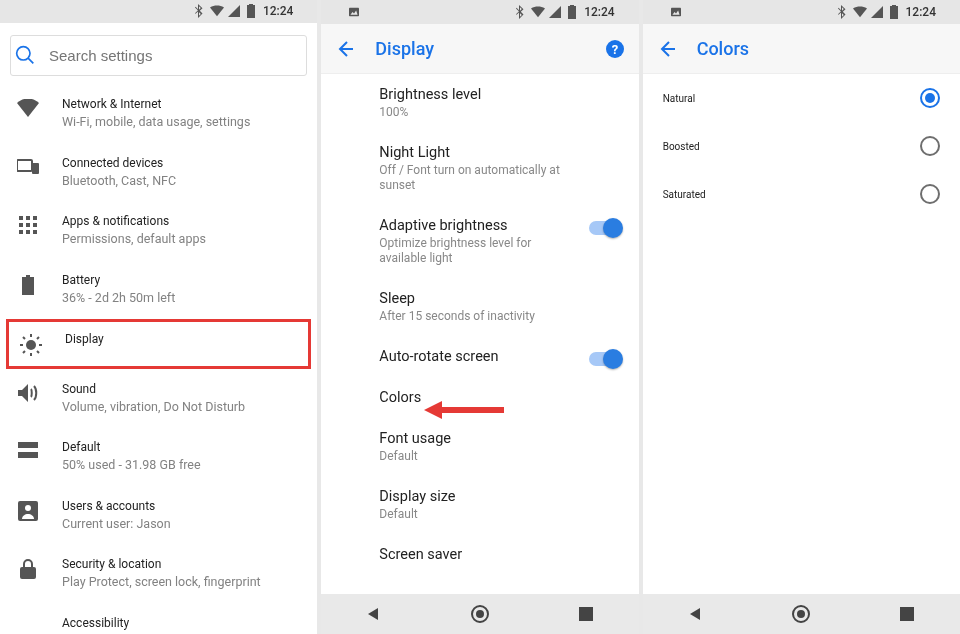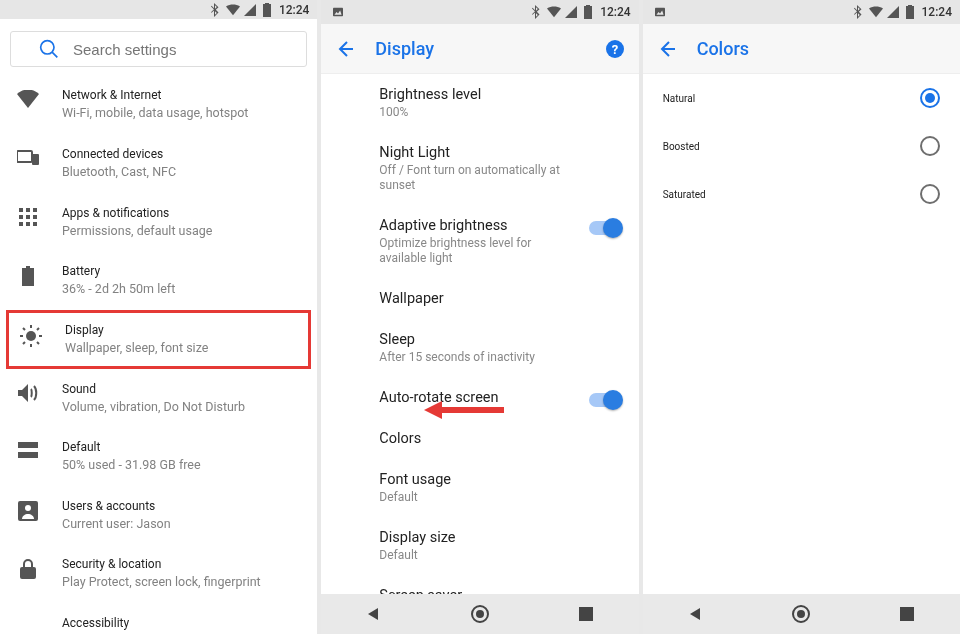--- a/index.html
+++ b/index.html
@@ -20,38 +20,38 @@
     flex-direction: column;
     position: relative;
     overflow: hidden;
   }
   .status-bar {
     height: 24px;
     background: #e6e6e6;
     display: flex;
     align-items: center;
     justify-content: flex-end;
-    padding: 0 8px;
+    padding: 0 24px;
     gap: 3px;
     font-size: 12px;
     color: #444;
   }
   .status-bar .left { margin-right: auto; padding-left: 4px; }
   .sb-icon { width: 14px; height: 14px; display: inline-flex; align-items: center; justify-content: center; }
   .clock { font-weight: 500; font-size: 12px; margin-left: 2px; color: #333; }
 
   
   .search-row {
     margin: 12px 10px 8px 10px;
     height: 44px;
     border: 1px solid #ddd;
     border-radius: 3px;
     display: flex;
     align-items: center;
-    padding: 0 28px;
+    padding: 0 4px;
     gap: 14px;
     background: #fff;
   }
   .search-row input {
     border: none;
     outline: none;
     flex: 1;
     font-size: 15px;
     color: #888;
   }
@@ -189,21 +189,21 @@
   <div class="setting-row">
     <div class="iconcol">
         <span>
           <svg width="22" height="18" viewBox="0 0 22 18">
             <path d="M11 18 22 4C15-2 7-2 0 4l11 14z" fill="#555"></path>
           </svg>
         </span>
       </div>
     <div class="textcol">
       <div class="setting-title">Network &amp; Internet</div>
-      <div class="setting-sub">Wi-Fi, mobile, data usage, hotspot</div>
+      <div class="setting-sub">Wi-Fi, mobile, data usage, settings</div>
     </div>
   </div>
 
   <div class="setting-row">
     <div class="iconcol">
         <span>
           <svg width="22" height="16" viewBox="0 0 22 16">
             <rect x="0" y="2" width="15" height="11" rx="1" fill="none" stroke="#555" stroke-width="2"></rect>
             <rect x="15" y="5" width="7" height="11" rx="1" fill="#555"></rect>
           </svg>
@@ -228,21 +228,21 @@
               <rect x="14" y="7" width="4" height="4"></rect>
               <rect y="14" width="4" height="4"></rect>
               <rect x="7" y="14" width="4" height="4"></rect>
               <rect x="14" y="14" width="4" height="4"></rect>
             </g>
           </svg>
         </span>
       </div>
     <div class="textcol">
       <div class="setting-title">Apps &amp; notifications</div>
-      <div class="setting-sub">Permissions, default usage</div>
+      <div class="setting-sub">Permissions, default apps</div>
     </div>
   </div>
 
   <div class="setting-row">
     <div class="iconcol">
         <span>
           <svg width="12" height="20" viewBox="0 0 12 20">
             <path d="M4 0h4v2h4v18H0V2h4V0z" fill="#555"></path>
           </svg>
         </span>
@@ -259,21 +259,20 @@
           <svg width="22" height="22" viewBox="0 0 22 22">
             <circle cx="11" cy="11" r="5" fill="#555"></circle>
             <g stroke="#555" stroke-width="2">
               <path d="M11 0v3M11 19v3M0 11h3M19 11h3M3 3l2 2M17 17l2 2M3 19l2-2M17 5l2-2"></path>
             </g>
           </svg>
         </span>
       </div>
     <div class="textcol">
       <div class="setting-title">Display</div>
-      <div class="setting-sub">Wallpaper, sleep, font size</div>
     </div>
   </div>
 
   <div class="setting-row">
     <div class="iconcol">
         <span>
           <svg width="20" height="18" viewBox="0 0 20 18">
             <path d="M0 6v6h4l6 6V0L4 6H0z" fill="#555"></path>
             <path d="M13 5c1 1 1 7 0 8M16 2c3 3 3 11 0 14" fill="none" stroke="#555" stroke-width="2"></path>
           </svg>
@@ -394,23 +393,20 @@
     <div class="sub-row">
       <div class="sub-title">Night Light</div>
       <div class="sub-desc">Off / Font turn on automatically at sunset</div>
     </div>
     <div class="sub-row">
       <div class="sub-title">Adaptive brightness</div>
       <div class="sub-desc">Optimize brightness level for available light</div>
       <div class="toggle"></div>
     </div>
     <div class="sub-row">
-      <div class="sub-title">Wallpaper</div>
-    </div>
-    <div class="sub-row">
       <div class="sub-title">Sleep</div>
       <div class="sub-desc">After 15 seconds of inactivity</div>
     </div>
     <div class="sub-row">
       <div class="sub-title">Auto-rotate screen</div>
       <div class="toggle"></div>
     </div>
     <div class="sub-row">
       <div class="sub-title">Colors</div>
     </div>

